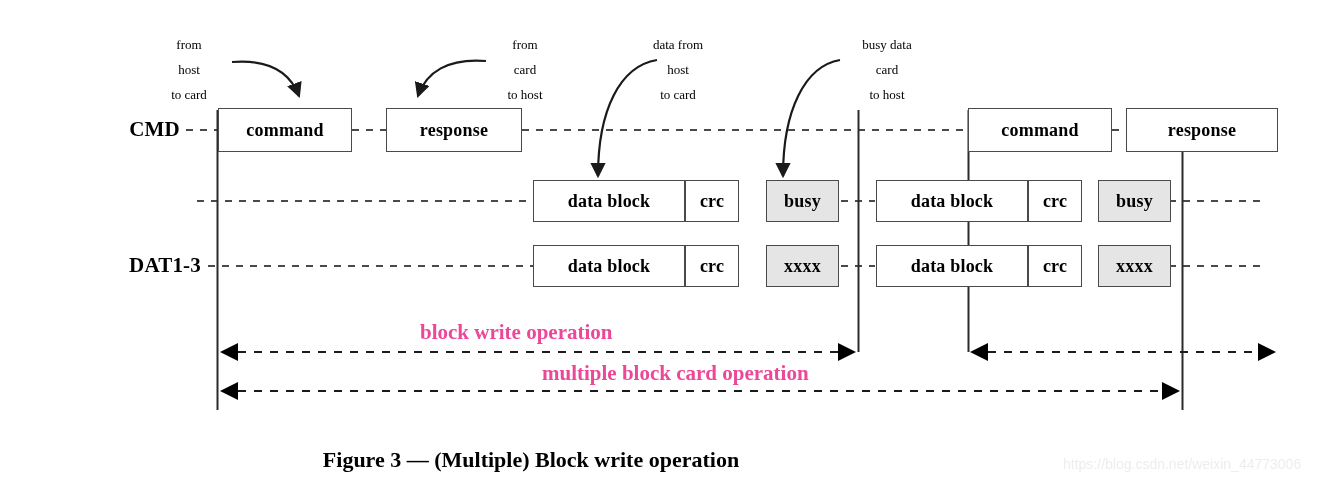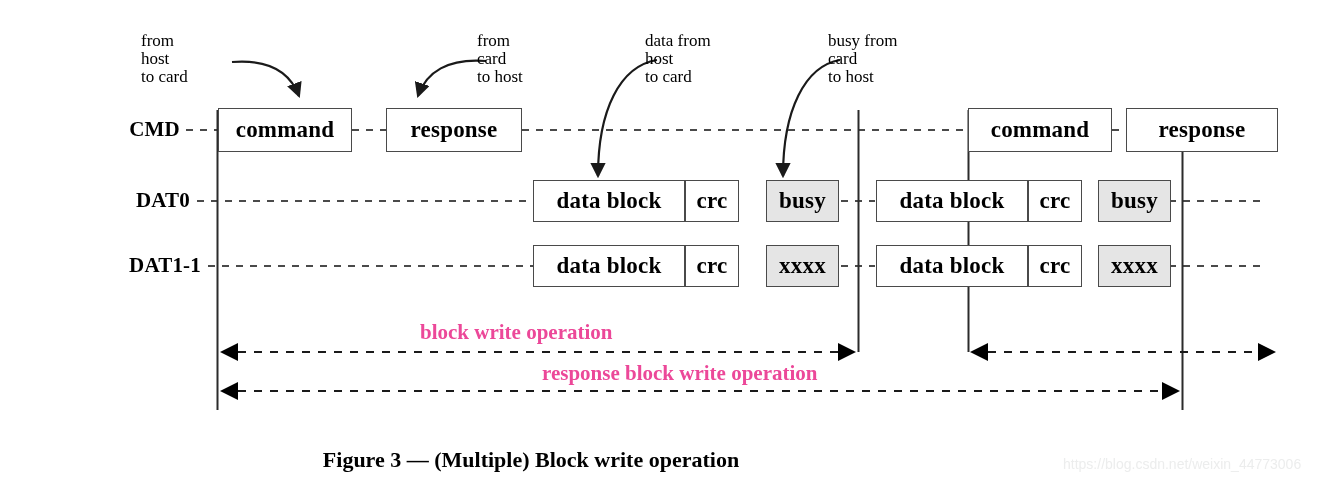--- a/index.html
+++ b/index.html
@@ -18,45 +18,45 @@
   #svg-layer {
     position: absolute;
     left: 0;
     top: 0;
     width: 1342px;
     height: 489px;
   }
   
   .callout {
     position: absolute;
-    font-size: 17px;
-    line-height: 18px;
-    color: #000000;
-    text-align: left;
+    font-size: 13px;
+    line-height: 25px;
+    color: #000000;
+    text-align: center;
     white-space: pre-line;
   }
   
   .row-label {
     position: absolute;
     font-size: 21px;
     font-weight: bold;
     color: #000000;
     text-align: right;
     letter-spacing: 0.2px;
   }
   
   .sig-box {
     position: absolute;
     box-sizing: border-box;
     border: 1.6px solid #4a4a4a;
     background: #ffffff;
     display: flex;
     align-items: center;
     justify-content: center;
-    font-size: 23px;
+    font-size: 18px;
     font-weight: bold;
     color: #000000;
     letter-spacing: 0.2px;
   }
   .sig-box.shaded {
     background: #e5e5e5;
   }
   
   .span-label {
     position: absolute;
@@ -160,32 +160,31 @@
   </svg>
 
   <div class="callout" style="left:141px; top:32px; width:96px;">from
 host
 to card</div>
 
   <div class="callout" style="left:477px; top:32px; width:96px;">from
 card
 to host</div>
 
-  <div class="callout" style="left:645px; top:32px; width:118px;">data from
+  <div class="callout" style="left:619px; top:32px; width:118px;">data from
 host
 to card</div>
 
-  <div class="callout" style="left:828px; top:32px; width:118px;">busy from
+  <div class="callout" style="left:828px; top:32px; width:118px;">busy data
 card
 to host</div>
 
 
   <div class="row-label" style="left:18px; top:117px; width:162px;font-family:Liberation Serif, serif;">CMD</div>
-  <div class="row-label" style="left:18px; top:188px; width:172px;">DAT0</div>
-  <div class="row-label" style="left:18px; top:253px; width:183px;">DAT1-1</div>
+  <div class="row-label" style="left:18px; top:253px; width:183px;">DAT1-3</div>
 
   <div class="sig-box" style="left:218px; top:108px; width:134px; height:44px;">command</div>
   <div class="sig-box" style="left:386px; top:108px; width:136px; height:44px;">response</div>
   <div class="sig-box" style="left:968px; top:108px; width:144px; height:44px;">command</div>
   <div class="sig-box" style="left:1126px; top:108px; width:152px; height:44px;">response</div>
 
   <div class="sig-box" style="left:533px; top:180px; width:152px; height:42px;">data block</div>
   <div class="sig-box" style="left:685px; top:180px; width:54px; height:42px;">crc</div>
   <div class="sig-box shaded" style="left:766px; top:180px; width:73px; height:42px;">busy</div>
   <div class="sig-box" style="left:876px; top:180px; width:152px; height:42px;">data block</div>
@@ -195,19 +194,19 @@
   <div class="sig-box" style="left:533px; top:245px; width:152px; height:42px;">data block</div>
   <div class="sig-box" style="left:685px; top:245px; width:54px; height:42px;">crc</div>
   <div class="sig-box shaded" style="left:766px; top:245px; width:73px; height:42px;">xxxx</div>
   <div class="sig-box" style="left:876px; top:245px; width:152px; height:42px;">data block</div>
   <div class="sig-box" style="left:1028px; top:245px; width:54px; height:42px;">crc</div>
   <div class="sig-box shaded" style="left:1098px; top:245px; width:73px; height:42px;">xxxx</div>
 
   <div class="span-label" style="left:420px; top:320px;">block write operation</div>
 
 
-  <div class="span-label" style="left:542px; top:361px;">response block write operation</div>
+  <div class="span-label" style="left:542px; top:361px;">multiple block card operation</div>
 
   <div id="caption">Figure 3 — (Multiple) Block write operation</div>
 
   <div id="watermark">https://blog.csdn.net/weixin_44773006</div>
 
 </div>
 
 </body></html>

